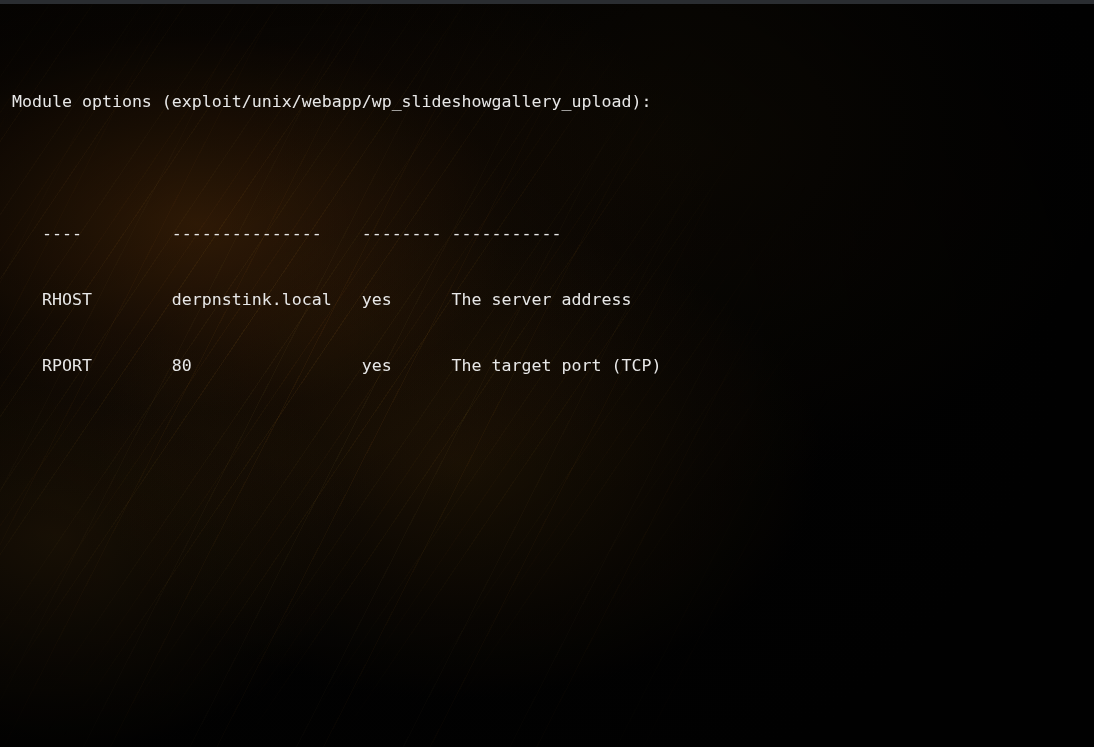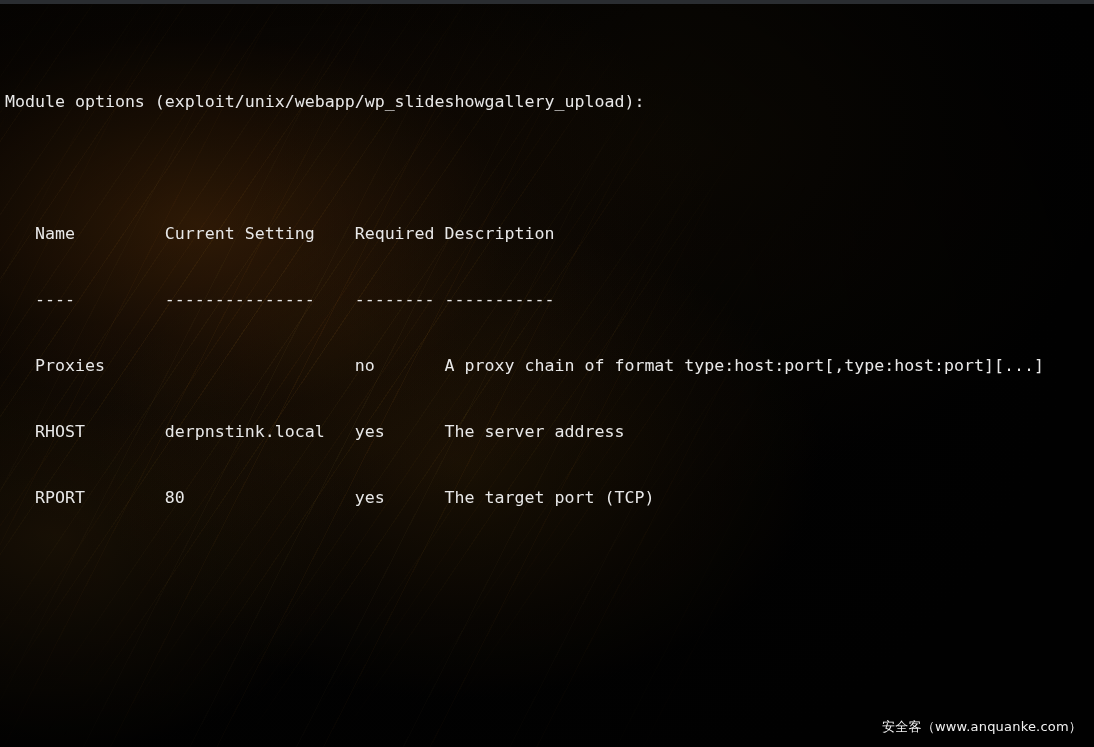--- a/index.html
+++ b/index.html
@@ -72,21 +72,21 @@
   }
   
   .screen {
     position: relative;
     z-index: 3;
     padding: 3px 0 0 0;
     white-space: pre;
   }
   .line {
     height: 22px;
-    padding-left: 5px;
+    padding-left: 12px;
   }
   .blank { height: 22px; }
   .watermark {
     position: absolute;
     right: 12px;
     bottom: 9px;
     z-index: 4;
     color: #f2f2f2;
     font-family: "DejaVu Sans", "Liberation Sans", sans-serif;
     font-size: 13px;
@@ -103,23 +103,21 @@
   <div class="bg-layer streaks"></div>
   <div class="bg-layer streaks2"></div>
   <div class="bg-layer vignette"></div>
   <div class="topbar"></div>
 
   <div class="screen">
 
     
     <div class="line">Module options (exploit/unix/webapp/wp_slideshowgallery_upload):</div>
     <div class="blank"></div>
-    <div class="line"><span>   Name         Current Setting    Required Description</span></div>
     <div class="line"><span>   ----         ---------------    -------- -----------</span></div>
-    <div class="line"><span>   Proxies                         no       A proxy chain of format type:host:port[,type:host:port][...]</span></div>
     <div class="line"><span>   RHOST        derpnstink.local   yes      The server address</span></div>
     <div class="line"><span>   RPORT        80                 yes      The target port (TCP)</span></div>
     
     
 
     
     
 
     
     
@@ -147,15 +145,14 @@
     
     
     
 
     
 
     
 
   </div>
 
-  <div class="watermark">安全客（www.anquanke.com）</div>
 
 </div>
 
 </body></html>

